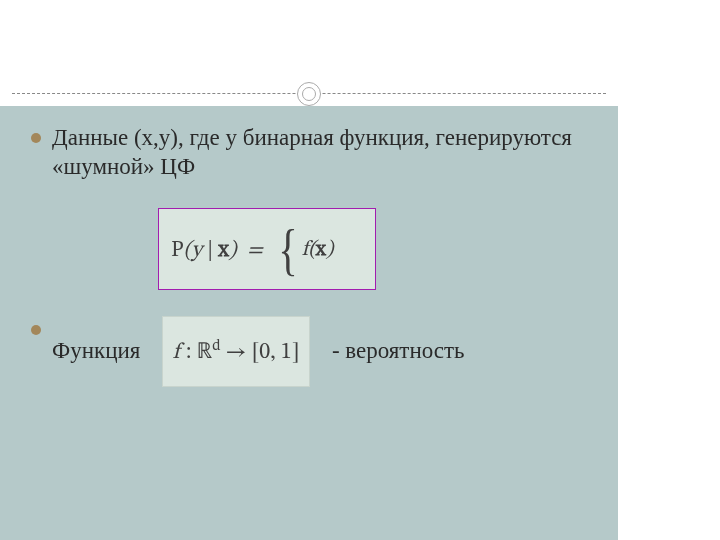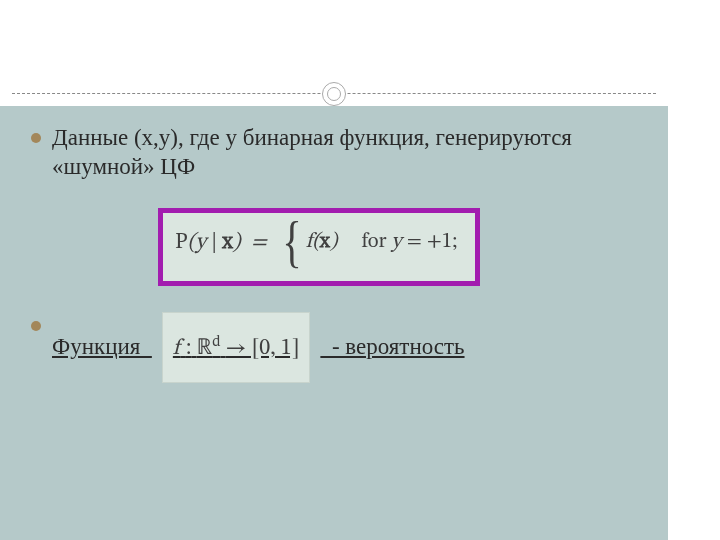--- a/index.html
+++ b/index.html
@@ -3,21 +3,21 @@
 <meta charset="utf-8">
 <style>
   * { box-sizing: border-box; margin: 0; padding: 0; }
   html, body { width: 720px; height: 540px; }
   body {
     font-family: "Times New Roman", Georgia, serif;
     background: #fff;
     overflow: hidden;
   }
   .slide {
-    width: 668px;
+    width: 618px;
     height: 540px;
     position: relative;
     background: #6d28d9;
   }
   .title-area {
     height: 82px;
     background: #fff;
   }
   .divider-wrap {
     position: relative;
@@ -80,29 +80,28 @@
     width: 10px;
     height: 10px;
     border-radius: 50%;
     background: #a3875a;
   }
   .li-row {
     display: flex;
     align-items: center;
     flex-wrap: wrap;
     gap: 10px;
-    text-decoration: underline;
   }
   .li-row .txt { white-space: pre; }
   .formula-block {
     margin: 6px 0 26px 130px;
     display: inline-block;
     background: #dbe6e0;
-    border: 5px solid #a21caf;
-    padding: 0 18px 10px 12px;
+    border: 1px solid #a21caf;
+    padding: 12px 18px 10px 12px;
   }
   .formula-inline {
     display: inline-block;
     background: #dbe6e0;
     border: 1px solid #c8d4cd;
     padding: 20px 10px;
     vertical-align: middle;
   }
   .math {
     font-family: "Cambria Math", "STIX Two Math", Georgia, serif;
@@ -162,21 +161,20 @@
       </li>
 
       <div class="formula-block">
         <div class="piecewise">
           <span class="math">
             <span class="rm">P</span>(<span>y</span> <span class="rm">|</span> <span class="bf">x</span>) &nbsp;=&nbsp;
           </span>
           <span class="brace">{</span>
           <div class="cases">
             <span class="math"><span>f</span>(<span class="bf">x</span>)</span>
-            <span class="math"><span class="rm">for</span> <span>y</span> <span class="rm">= +1;</span></span>
           </div>
         </div>
       </div>
 
       <li>
         <div class="li-row">
           <span class="txt">Функция  </span>
           <span class="formula-inline">
             <span class="math"><span>f</span> <span class="rm">:</span> <span class="bbb">ℝ</span><span class="sup">d</span> <span class="rm">→ [0, 1]</span></span>
           </span>

